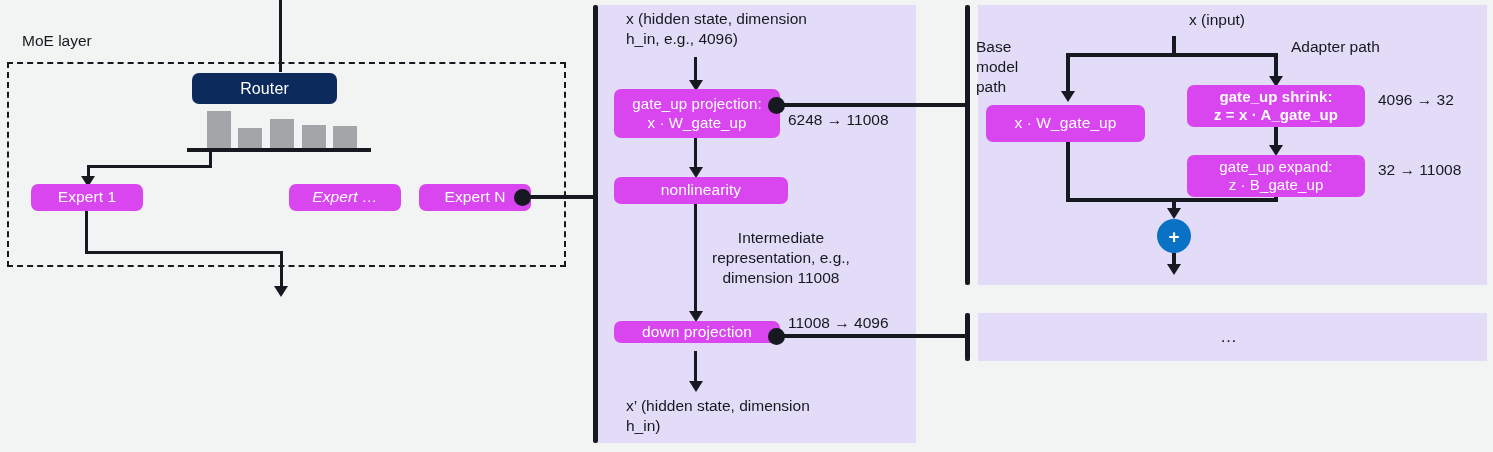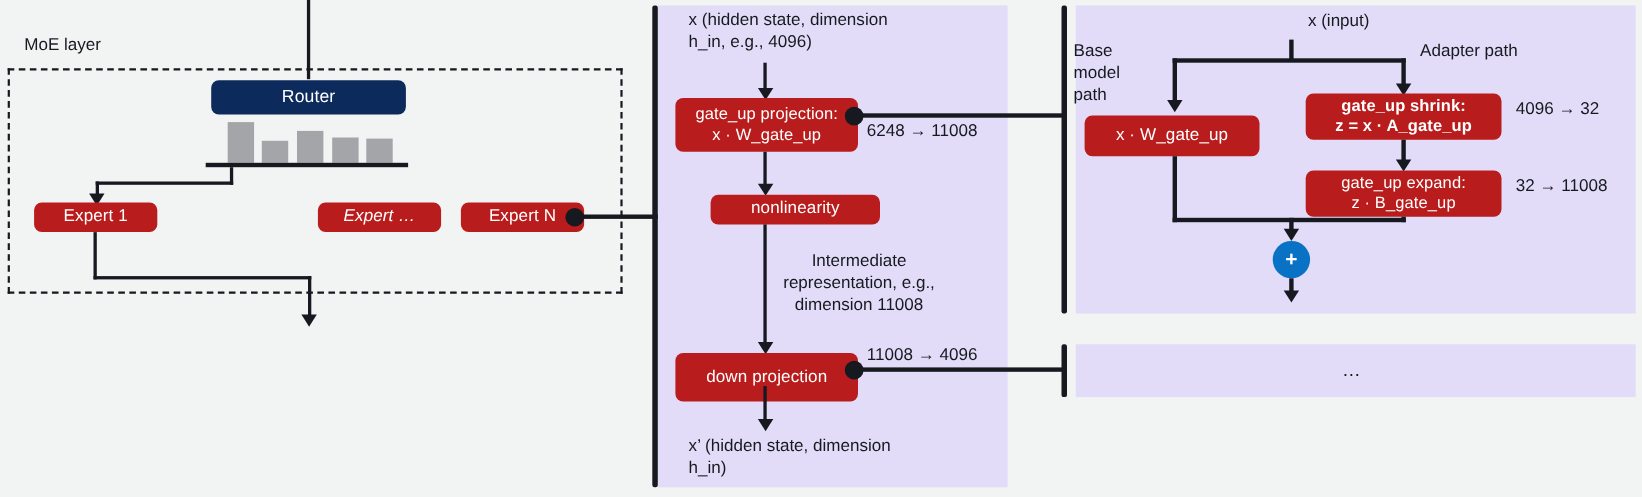--- a/index.html
+++ b/index.html
@@ -25,21 +25,21 @@
   }
   .moe-dashed {
     border: 2px dashed #16191f;
     box-sizing: border-box;
   }
 
   
   .node {
     position: absolute;
     box-sizing: border-box;
-    background: #b91c1c;
+    background: #d946ef;
     color: #ffffff;
     border-radius: 7px;
     display: flex;
     align-items: center;
     justify-content: center;
     text-align: center;
     font-size: 15.5px;
     line-height: 1.22;
     letter-spacing: 0.1px;
     white-space: pre-line;
@@ -116,21 +116,21 @@
   <div class="abs panel-purple" style="left:978px; top:5px; width:509px; height:280px;"></div>
 
   <div class="abs panel-purple" style="left:978px; top:313px; width:509px; height:48px;"></div>
 
   <div class="label" style="left:22px; top:31px;">MoE layer</div>
 
   <div class="abs moe-dashed" style="left:7px; top:62px; width:559px; height:205px;"></div>
 
   <div class="ln" style="left:279px; top:0px; width:3px; height:72px;"></div>
 
-  <div class="node router" style="left:192px; top:73px; width:177px; height:31px;text-align:right;">Router</div>
+  <div class="node router" style="left:192px; top:73px; width:145px; height:31px;text-align:right;">Router</div>
 
   <div class="bar" style="left:207px; top:111px; width:24px; height:37px;"></div>
   <div class="bar" style="left:238px; top:128px; width:24px; height:20px;"></div>
   <div class="bar" style="left:270px; top:119px; width:24px; height:29px;"></div>
   <div class="bar" style="left:302px; top:125px; width:24px; height:23px;"></div>
   <div class="bar" style="left:333px; top:126px; width:24px; height:22px;"></div>
 
   <div class="ln" style="left:187px; top:148px; width:184px; height:4px;"></div>
 
   <div class="ln" style="left:209px; top:152px; width:3px; height:16px;"></div>
@@ -161,30 +161,30 @@
   <div class="node two-line" style="left:614px; top:89px; width:166px; height:49px;">gate_up projection:
 x · W_gate_up</div>
 
   <div class="dot" style="left:768px; top:97px;"></div>
   <div class="ln" style="left:776px; top:103px; width:192px; height:4px;"></div>
   <div class="label" style="left:788px; top:110px;">6248 → 11008</div>
 
   <div class="ln" style="left:694px; top:138px; width:3px; height:32px;"></div>
   <div class="arrowhead arrow-down" style="left:689px; top:167px;"></div>
 
-  <div class="node" style="left:614px; top:177px; width:154px; height:27px;margin-left:32px;">nonlinearity</div>
+  <div class="node" style="left:614px; top:177px; width:174px; height:27px;">nonlinearity</div>
 
   <div class="ln" style="left:694px; top:204px; width:3px; height:110px;"></div>
   <div class="arrowhead arrow-down" style="left:689px; top:311px;"></div>
 
   <div class="label" style="left:712px; top:228px;text-align:center;">Intermediate
 representation, e.g.,
 dimension 11008</div>
 
-  <div class="node" style="left:614px; top:321px; width:166px; height:44px;">down projection</div>
+  <div class="node" style="left:614px; top:321px; width:166px; height:22px;">down projection</div>
 
   <div class="dot" style="left:768px; top:328px;"></div>
   <div class="ln" style="left:776px; top:334px; width:192px; height:4px;"></div>
   <div class="label" style="left:788px; top:313px;">11008 → 4096</div>
 
   <div class="ln" style="left:694px; top:351px; width:3px; height:33px;"></div>
   <div class="arrowhead arrow-down" style="left:689px; top:381px;"></div>
 
   <div class="label" style="left:626px; top:396px;">x’  (hidden state, dimension
 h_in)</div>

